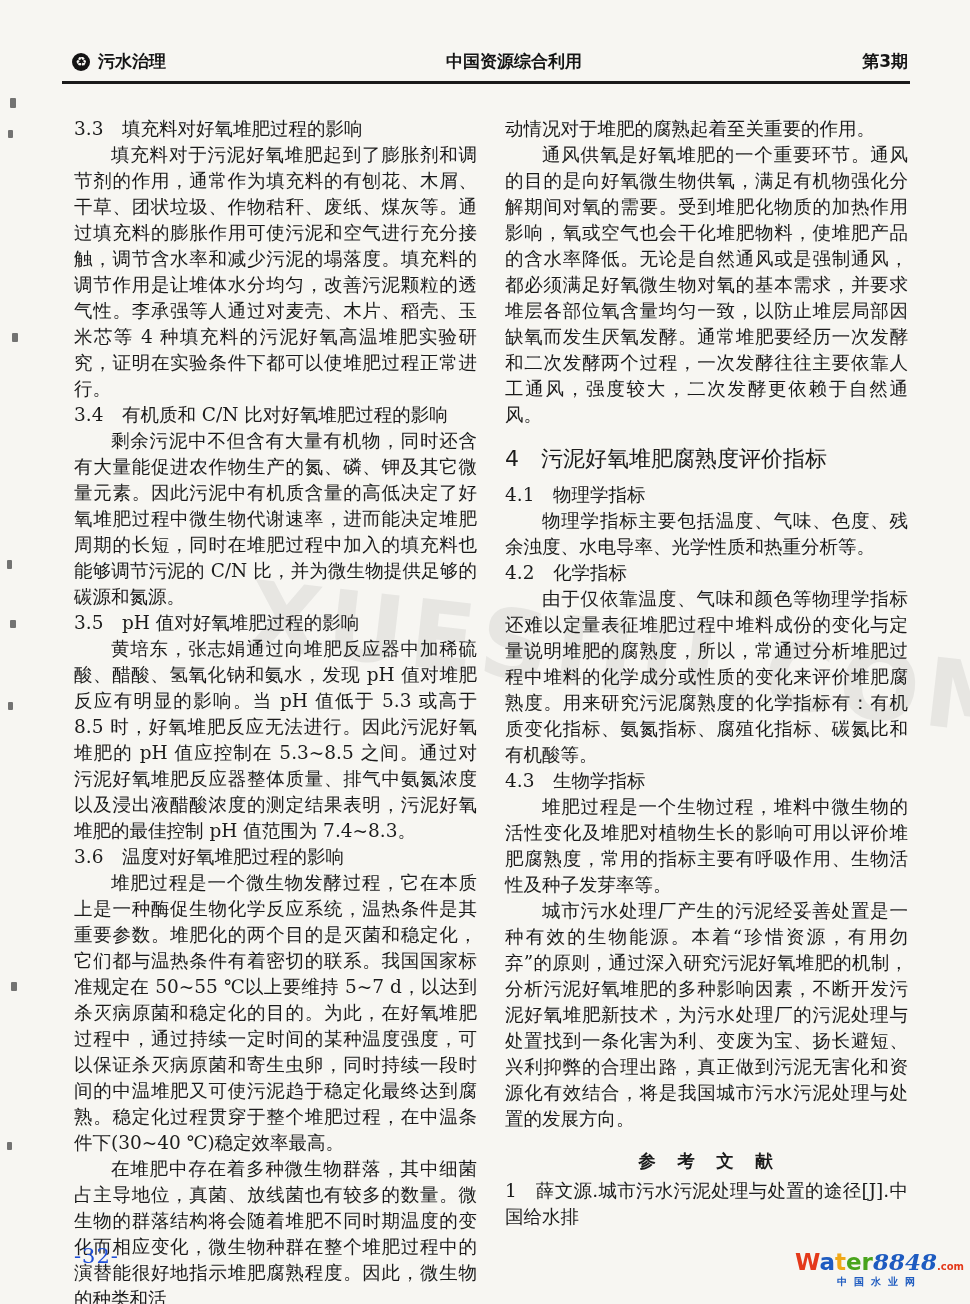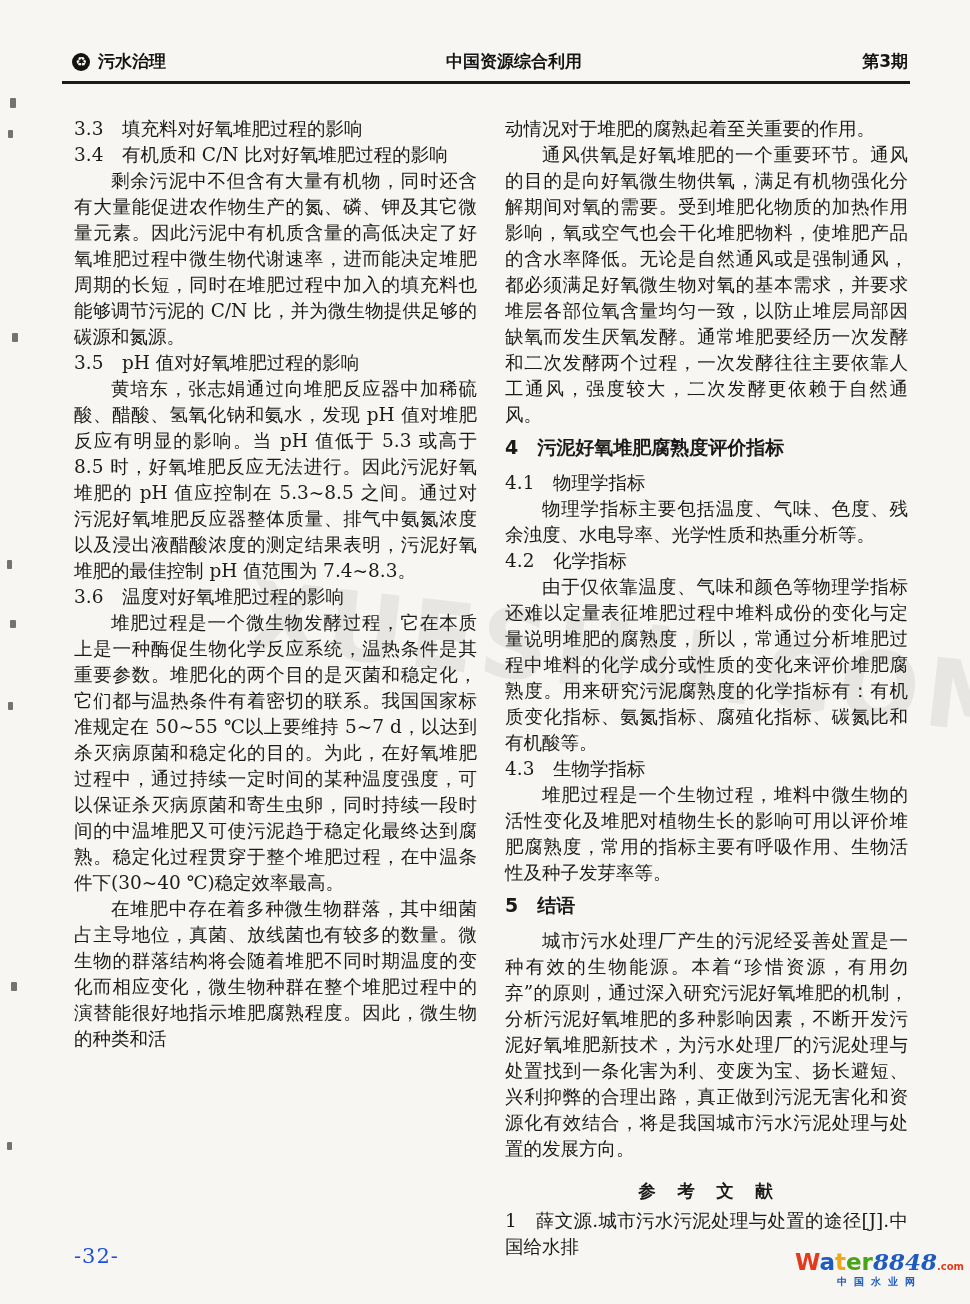--- a/index.html
+++ b/index.html
@@ -43,21 +43,21 @@
     position:relative; z-index:1;
     display:flex; gap:28px;
     padding:32px 62px 0 74px;
   }
   .col { width:50%; font-size:18.5px; line-height:26px; text-align:justify; }
   .para { text-indent:2em; margin:0; }
   .para-cont { text-indent:0; margin:0; }
   .subheading { margin:0; font-size:18.5px; }
   .big-heading {
     font-family:"DejaVu Sans","Liberation Sans",sans-serif;
-    font-weight:bold; font-size:19px; margin:6px 0 10px;
+    font-weight:normal; font-size:22px; margin:18px 0 10px;
   }
   .ref-heading {
     font-family:"DejaVu Sans","Liberation Sans",sans-serif;
     font-weight:bold; font-size:17.5px; text-align:center;
     letter-spacing:2px; margin:16px 0 4px;
   }
   .ref-item { margin:0; text-indent:0; }
 
   
   .pageno {
@@ -93,39 +93,39 @@
     <div class="header-center">中国资源综合利用</div>
     <div class="header-right">第3期</div>
   </div>
   <div class="rule"></div>
 
   <div class="watermark">XUESHU.COM</div>
 
   <div class="content">
     <div class="col">
       <p class="subheading">3.3　填充料对好氧堆肥过程的影响</p>
+      <p class="para">填充料对于污泥好氧堆肥起到了膨胀剂和调节剂的作用，通常作为填充料的有刨花、木屑、干草、团状垃圾、作物秸秆、废纸、煤灰等。通过填充料的膨胀作用可使污泥和空气进行充分接触，调节含水率和减少污泥的塌落度。填充料的调节作用是让堆体水分均匀，改善污泥颗粒的透气性。李承强等人通过对麦壳、木片、稻壳、玉米芯等 4 种填充料的污泥好氧高温堆肥实验研究，证明在实验条件下都可以使堆肥过程正常进行。</p>
       <p class="subheading">3.4　有机质和 C/N 比对好氧堆肥过程的影响</p>
       <p class="para">剩余污泥中不但含有大量有机物，同时还含有大量能促进农作物生产的氮、磷、钾及其它微量元素。因此污泥中有机质含量的高低决定了好氧堆肥过程中微生物代谢速率，进而能决定堆肥周期的长短，同时在堆肥过程中加入的填充料也能够调节污泥的 C/N 比，并为微生物提供足够的碳源和氮源。</p>
       <p class="subheading">3.5　pH 值对好氧堆肥过程的影响</p>
       <p class="para">黄培东，张志娟通过向堆肥反应器中加稀硫酸、醋酸、氢氧化钠和氨水，发现 pH 值对堆肥反应有明显的影响。当 pH 值低于 5.3 或高于 8.5 时，好氧堆肥反应无法进行。因此污泥好氧堆肥的 pH 值应控制在 5.3~8.5 之间。通过对污泥好氧堆肥反应器整体质量、排气中氨氮浓度以及浸出液醋酸浓度的测定结果表明，污泥好氧堆肥的最佳控制 pH 值范围为 7.4~8.3。</p>
       <p class="subheading">3.6　温度对好氧堆肥过程的影响</p>
       <p class="para">堆肥过程是一个微生物发酵过程，它在本质上是一种酶促生物化学反应系统，温热条件是其重要参数。堆肥化的两个目的是灭菌和稳定化，它们都与温热条件有着密切的联系。我国国家标准规定在 50~55 ℃以上要维持 5~7 d，以达到杀灭病原菌和稳定化的目的。为此，在好氧堆肥过程中，通过持续一定时间的某种温度强度，可以保证杀灭病原菌和寄生虫卵，同时持续一段时间的中温堆肥又可使污泥趋于稳定化最终达到腐熟。稳定化过程贯穿于整个堆肥过程，在中温条件下(30~40 ℃)稳定效率最高。</p>
       <p class="para">在堆肥中存在着多种微生物群落，其中细菌占主导地位，真菌、放线菌也有较多的数量。微生物的群落结构将会随着堆肥不同时期温度的变化而相应变化，微生物种群在整个堆肥过程中的演替能很好地指示堆肥腐熟程度。因此，微生物的种类和活</p>
     </div>
     <div class="col">
       <p class="para-cont">动情况对于堆肥的腐熟起着至关重要的作用。</p>
       <p class="para">通风供氧是好氧堆肥的一个重要环节。通风的目的是向好氧微生物供氧，满足有机物强化分解期间对氧的需要。受到堆肥化物质的加热作用影响，氧或空气也会干化堆肥物料，使堆肥产品的含水率降低。无论是自然通风或是强制通风，都必须满足好氧微生物对氧的基本需求，并要求堆层各部位氧含量均匀一致，以防止堆层局部因缺氧而发生厌氧发酵。通常堆肥要经历一次发酵和二次发酵两个过程，一次发酵往往主要依靠人工通风，强度较大，二次发酵更依赖于自然通风。</p>
       <p class="big-heading">4　污泥好氧堆肥腐熟度评价指标</p>
       <p class="subheading">4.1　物理学指标</p>
       <p class="para">物理学指标主要包括温度、气味、色度、残余浊度、水电导率、光学性质和热重分析等。</p>
       <p class="subheading">4.2　化学指标</p>
       <p class="para">由于仅依靠温度、气味和颜色等物理学指标还难以定量表征堆肥过程中堆料成份的变化与定量说明堆肥的腐熟度，所以，常通过分析堆肥过程中堆料的化学成分或性质的变化来评价堆肥腐熟度。用来研究污泥腐熟度的化学指标有：有机质变化指标、氨氮指标、腐殖化指标、碳氮比和有机酸等。</p>
       <p class="subheading">4.3　生物学指标</p>
       <p class="para">堆肥过程是一个生物过程，堆料中微生物的活性变化及堆肥对植物生长的影响可用以评价堆肥腐熟度，常用的指标主要有呼吸作用、生物活性及种子发芽率等。</p>
-      <p class="big-heading">5　结语</p>
       <p class="para">城市污水处理厂产生的污泥经妥善处置是一种有效的生物能源。本着“珍惜资源，有用勿弃”的原则，通过深入研究污泥好氧堆肥的机制，分析污泥好氧堆肥的多种影响因素，不断开发污泥好氧堆肥新技术，为污水处理厂的污泥处理与处置找到一条化害为利、变废为宝、扬长避短、兴利抑弊的合理出路，真正做到污泥无害化和资源化有效结合，将是我国城市污水污泥处理与处置的发展方向。</p>
       <p class="ref-heading">参　考　文　献</p>
       <p class="ref-item">1　薛文源.城市污水污泥处理与处置的途径[J].中国给水排</p>
     </div>
   </div>
 
   <div class="pageno">-32-</div>
 
   <div class="logo">
     <div class="logo-top">

